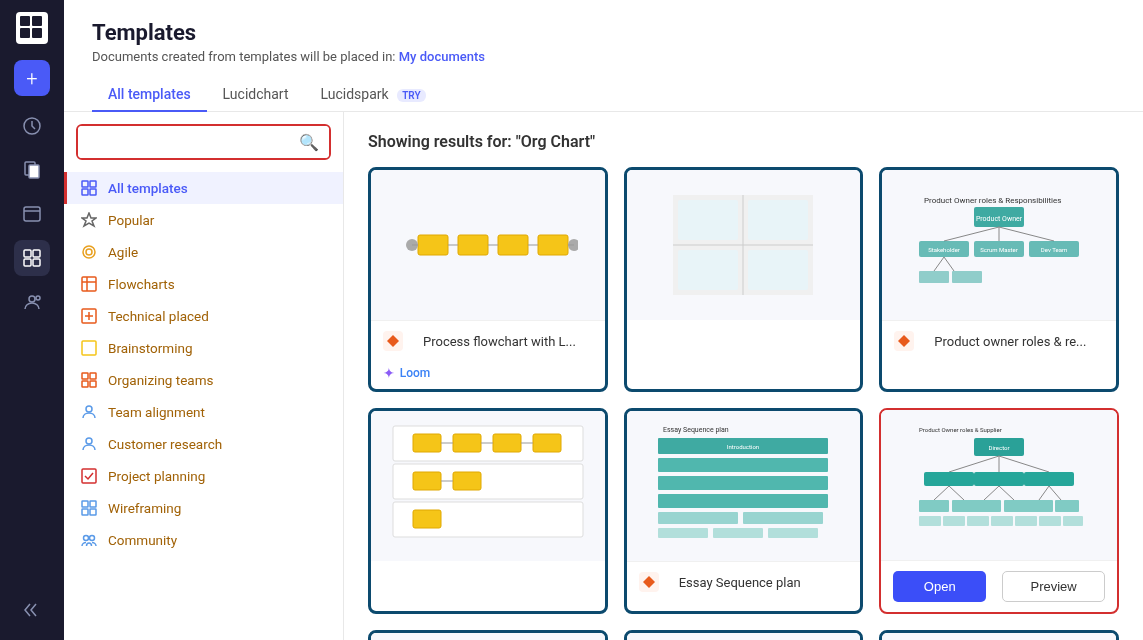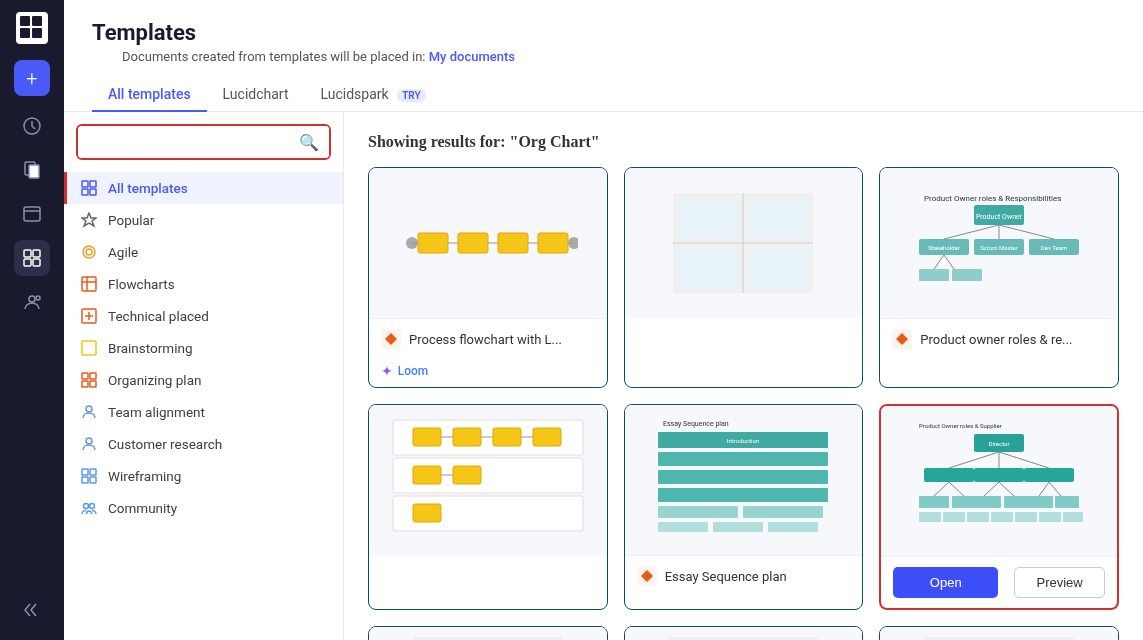--- a/index.html
+++ b/index.html
@@ -63,21 +63,20 @@
     .header h1 {
       font-size: 22px;
       font-weight: 700;
       color: #1a1a2e;
       margin-bottom: 4px;
     }
     .header-sub {
       font-size: 13px;
       color: #555;
       margin-bottom: 14px;
-      margin-left: 30px;
     }
     .header-sub a {
       color: #4a5af7;
       text-decoration: none;
       font-weight: 500;
     }
     .tabs {
       display: flex;
       gap: 0;
       align-items: flex-end;
@@ -144,21 +143,21 @@
       color: #666;
       font-size: 16px;
     }
 
     .sidebar-item {
       display: flex;
       align-items: center;
       padding: 7px 16px;
       cursor: pointer;
       gap: 10px;
-      color: #404040;
+      color: #a16207;
       font-size: 13.5px;
     }
     .sidebar-item.active {
       background: #f0f2ff;
       color: #4a5af7;
       font-weight: 500;
       border-left: 3px solid #d32f2f;
       padding-left: 13px;
     }
     .sidebar-icon {
@@ -175,31 +174,30 @@
       padding: 20px 24px;
     }
     .results-title {
       font-size: 16px;
       font-weight: 500;
       color: #333;
       margin-bottom: 16px;
     }
     .results-title span {
       font-weight: 600;
-      font-family: Liberation Serif, serif;
     }
 
     .templates-grid {
       display: grid;
       grid-template-columns: repeat(3, 1fr);
       gap: 16px;
     }
 
     .template-card {
-      border: 1px solid #0c4a6e;
+      border: 3px solid #0c4a6e;
       border-radius: 8px;
       overflow: hidden;
       cursor: pointer;
       background: #fff;
       position: relative;
     }
     .template-card.selected {
       border: 2px solid #d32f2f;
     }
 
@@ -210,21 +208,21 @@
       align-items: center;
       justify-content: center;
       overflow: hidden;
       position: relative;
     }
 
     .card-footer {
       padding: 10px 12px;
       display: flex;
       align-items: center;
-      gap: 8px;
+      gap: 20px;
       border-top: 1px solid #f0f0f0;
     }
     .card-footer-icon {
       width: 20px; height: 20px;
       border-radius: 4px;
       display: flex; align-items: center; justify-content: center;
       font-size: 13px;
       flex-shrink: 0;
     }
     .card-title {
@@ -249,21 +247,21 @@
       font-size: 13px;
       font-weight: 500;
       cursor: pointer;
       flex: 1;
     }
     .btn-preview {
       background: #fff;
       color: #333;
       border: 1px solid #ccc;
       border-radius: 5px;
-      padding: 7px 12px;
+      padding: 7px 24px;
       font-size: 13px;
       cursor: pointer;
       flex: 1;
     }
 
     
     .template-card.partial .card-preview {
       height: 80px;
     }
 
@@ -429,21 +427,21 @@
 
       <div class="sidebar-item">
         <span class="sidebar-icon">
           <svg width="16" height="16" viewBox="0 0 16 16" fill="none" stroke="#e85a1b" stroke-width="1.5">
             <rect x="1" y="1" width="6" height="6" rx="0.5"></rect>
             <rect x="9" y="1" width="6" height="6" rx="0.5"></rect>
             <rect x="1" y="9" width="6" height="6" rx="0.5"></rect>
             <rect x="9" y="9" width="6" height="6" rx="0.5"></rect>
           </svg>
         </span>
-        <span>Organizing plan</span>
+        <span>Organizing teams</span>
       </div>
 
 
       <div class="sidebar-item">
         <span class="sidebar-icon">
           <svg width="16" height="16" viewBox="0 0 16 16" fill="none" stroke="#5a9ae8" stroke-width="1.5">
             <circle cx="8" cy="5" r="3"></circle>
             <path d="M2 14c0-3 2.7-5 6-5s6 2 6 5"></path>
           </svg>
         </span>
@@ -453,20 +451,29 @@
       <div class="sidebar-item">
         <span class="sidebar-icon">
           <svg width="16" height="16" viewBox="0 0 16 16" fill="none" stroke="#5a9ae8" stroke-width="1.5">
             <circle cx="8" cy="5" r="3"></circle>
             <path d="M2 14c0-3 2.7-5 6-5s6 2 6 5"></path>
           </svg>
         </span>
         <span>Customer research</span>
       </div>
 
+      <div class="sidebar-item">
+        <span class="sidebar-icon">
+          <svg width="16" height="16" viewBox="0 0 16 16" fill="none" stroke="#d32f2f" stroke-width="1.5">
+            <rect x="1" y="1" width="14" height="14" rx="1"></rect>
+            <polyline points="4,8 7,11 12,5"></polyline>
+          </svg>
+        </span>
+        <span>Project planning</span>
+      </div>
 
       <div class="sidebar-item">
         <span class="sidebar-icon">
           <svg width="16" height="16" viewBox="0 0 16 16" fill="none" stroke="#5a9ae8" stroke-width="1.5">
             <rect x="1" y="1" width="6" height="6" rx="0.5"></rect>
             <rect x="9" y="1" width="6" height="6" rx="0.5"></rect>
             <rect x="1" y="9" width="6" height="6" rx="0.5"></rect>
             <rect x="9" y="9" width="6" height="6" rx="0.5"></rect>
           </svg>
         </span>

